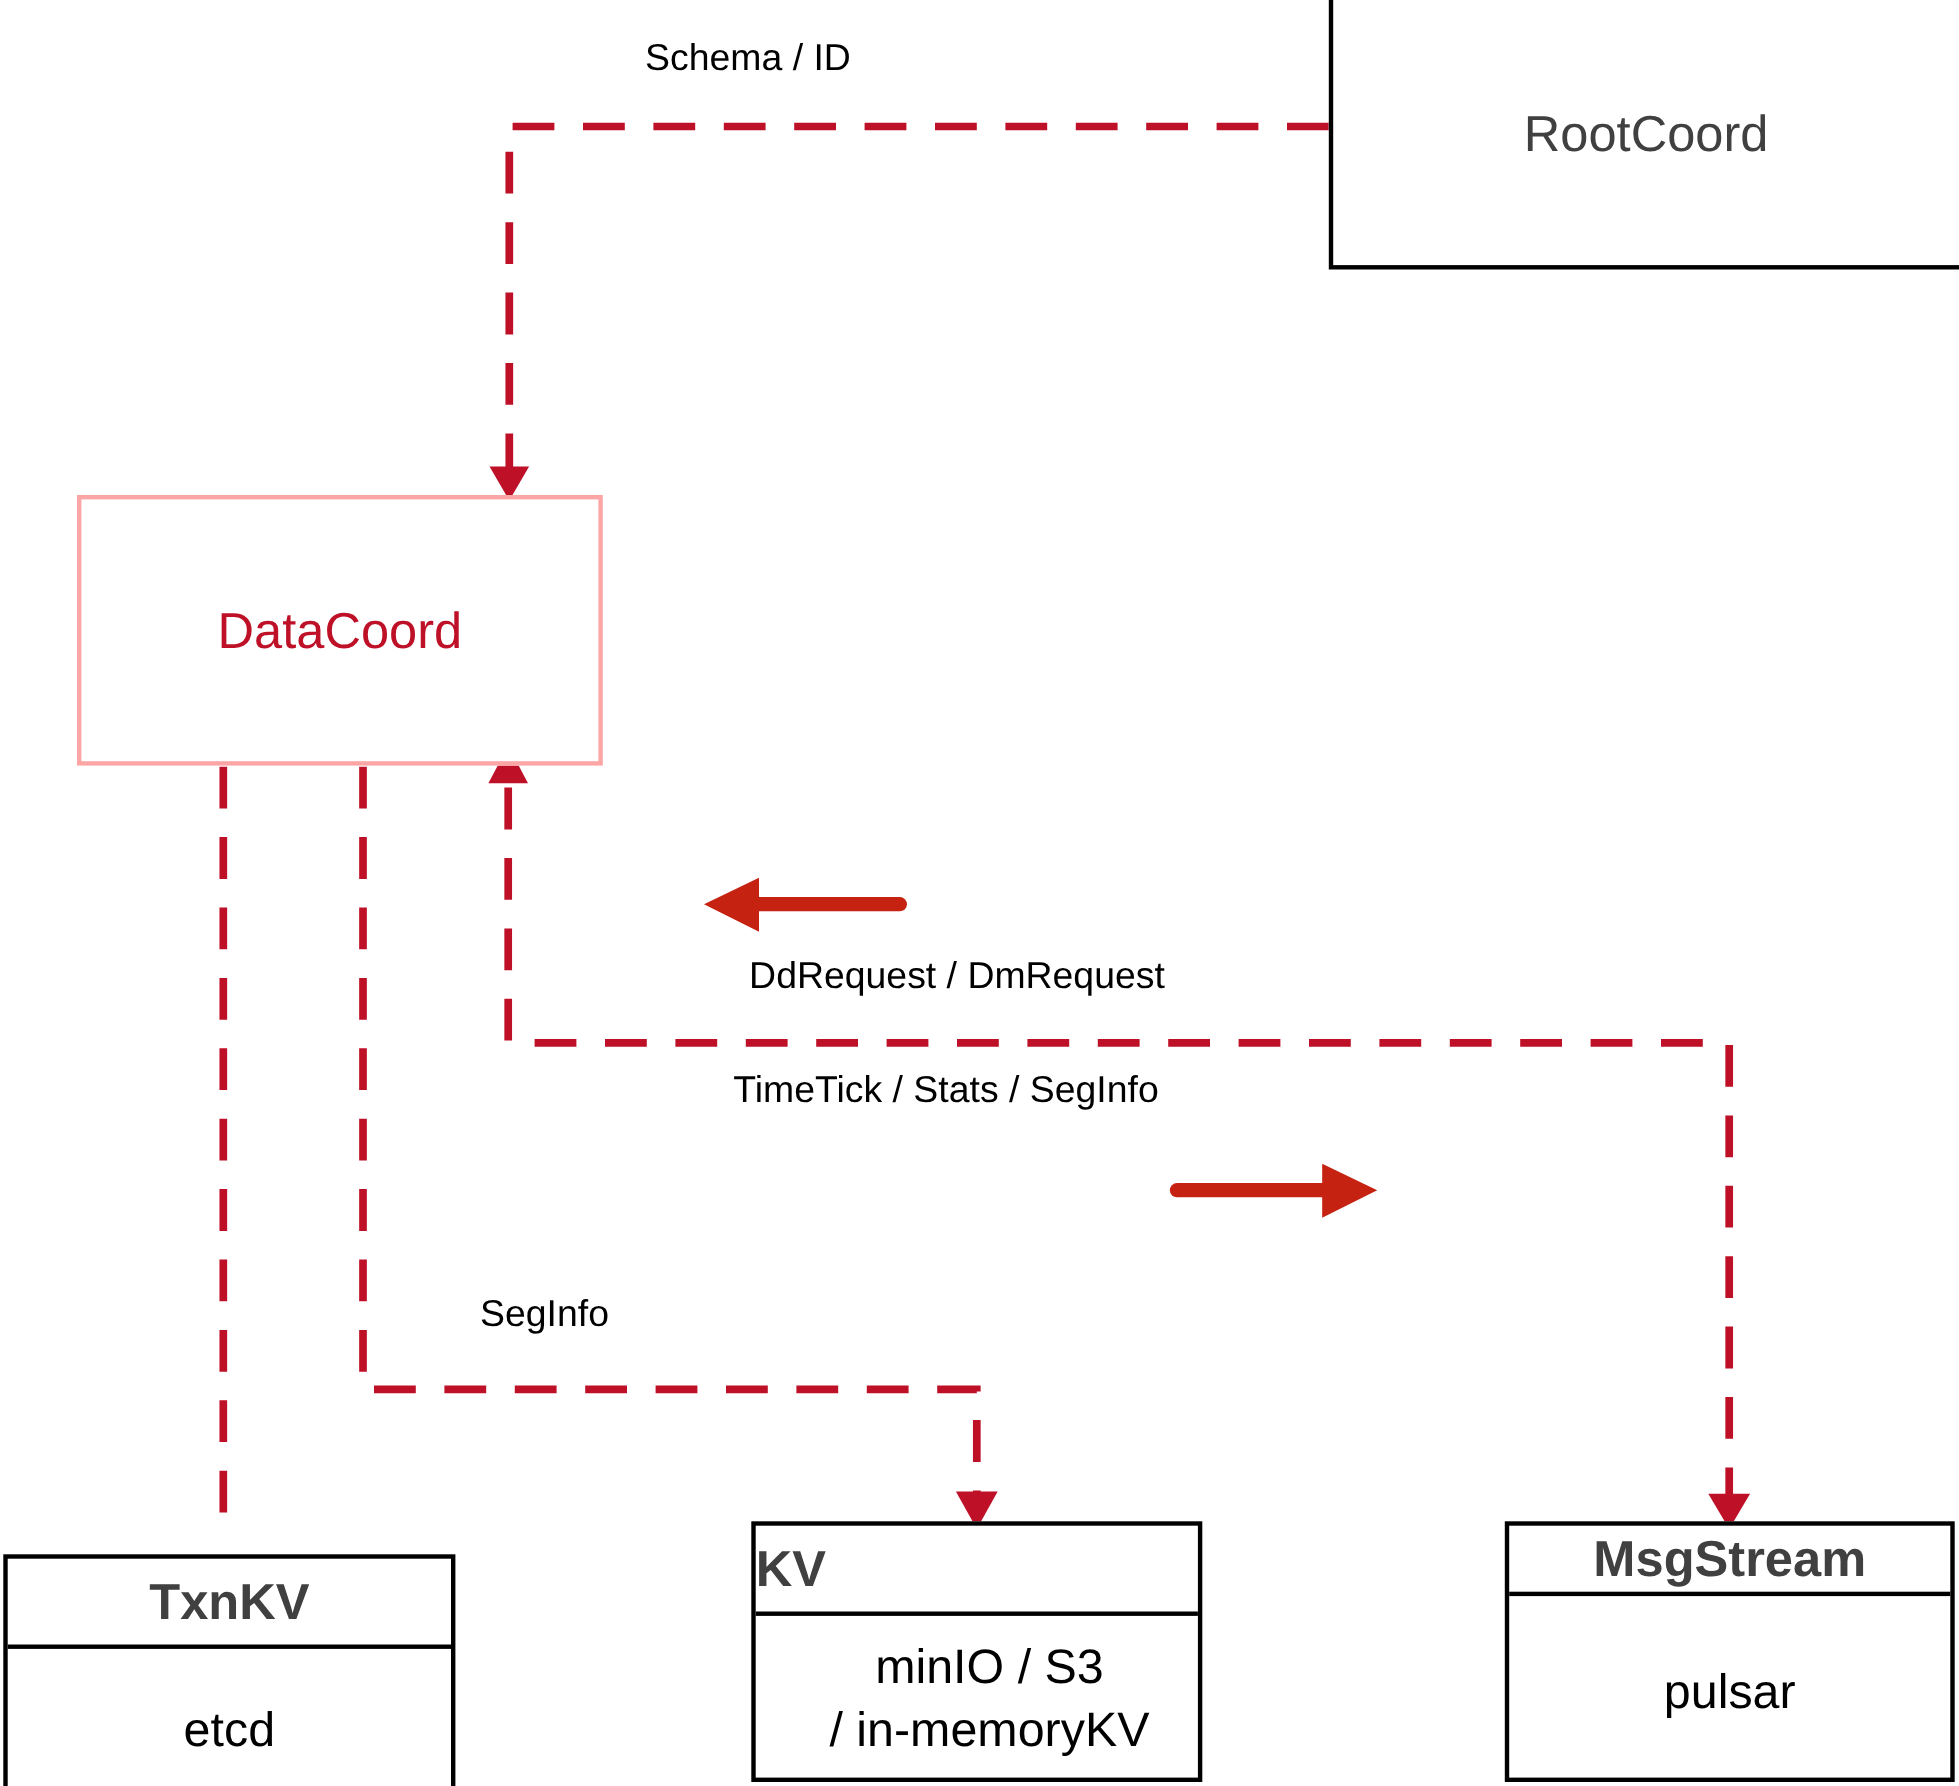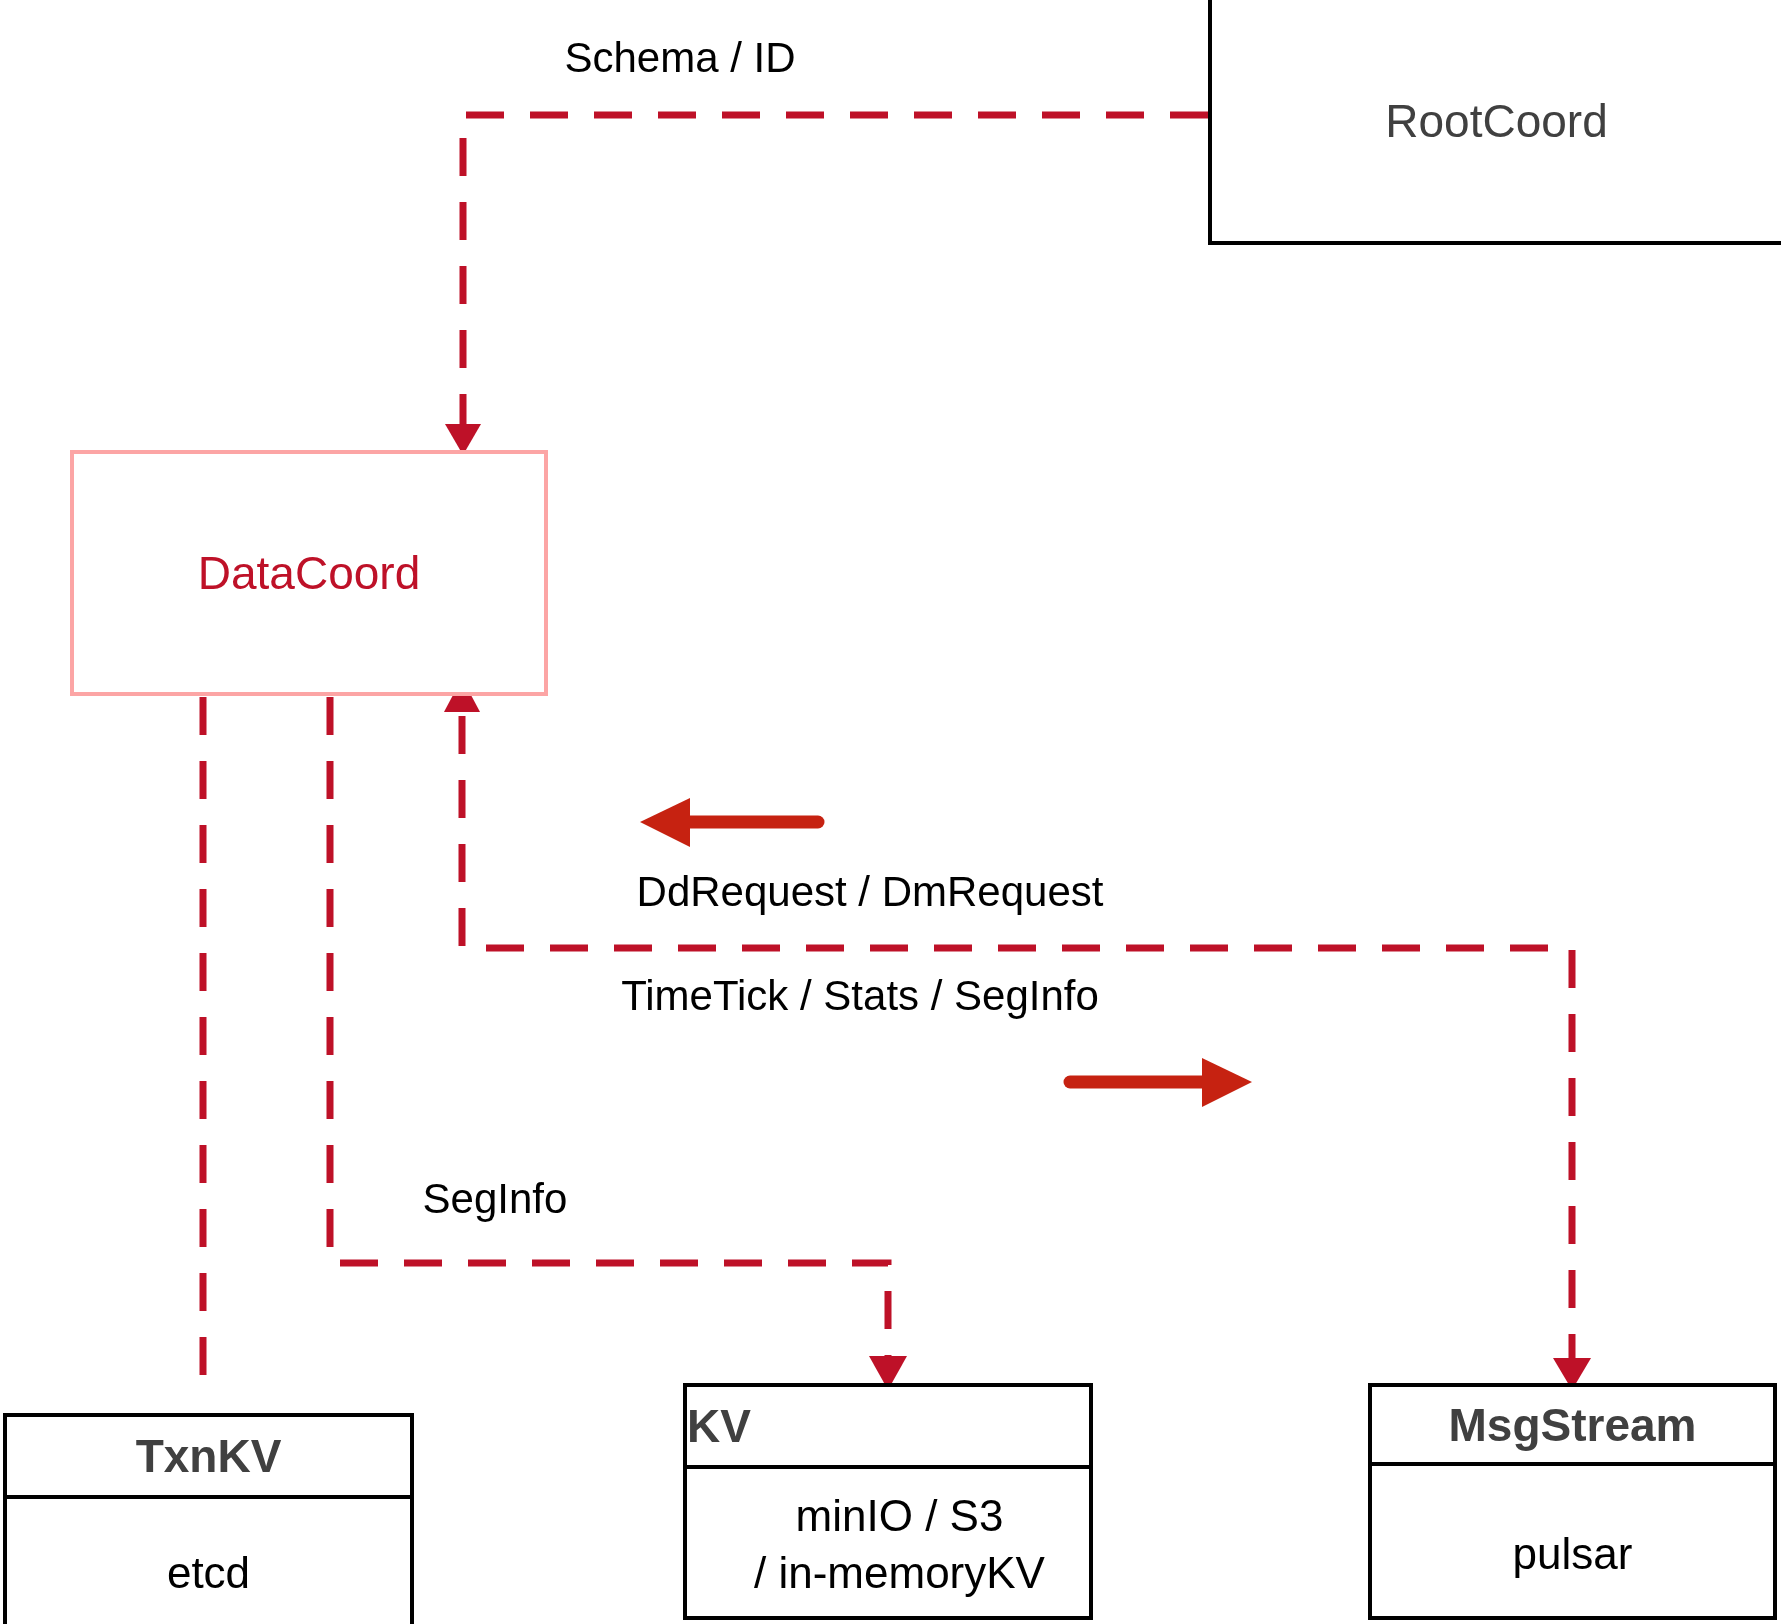--- a/index.html
+++ b/index.html
@@ -54,21 +54,21 @@
   }
   .comp-line {
     font-size: 44px;
     color: #000000;
     text-align: center;
     white-space: nowrap;
     line-height: 1.28;
   }
   .edge-label {
     position: absolute;
-    font-size: 42px;
+    font-size: 34px;
     color: #000000;
     white-space: nowrap;
     text-align: center;
   }
 </style>
 </head>
 <body>
 
 <div id="canvas">
 
@@ -138,21 +138,21 @@
       <div class="node-title bold">KV</div>
     </div>
     <div class="divider"></div>
     <div class="compartment" style="height:151px;padding-left:23px;">
       <div class="comp-line">minIO / S3</div>
       <div class="comp-line">/ in-memoryKV</div>
     </div>
   </div>
 
   <div class="node black" style="left:1368px; top:1383px; width:409px; height:237px;">
-    <div style="height:75px; display:flex; align-items:center; justify-content:center;">
+    <div style="height:60px; display:flex; align-items:center; justify-content:center;">
       <div class="node-title bold">MsgStream</div>
     </div>
     <div class="divider"></div>
     <div class="compartment" style="height:176px;">
       <div class="comp-line">pulsar</div>
     </div>
   </div>
 
   <div class="edge-label" style="left:420px; top:34px; width:520px;">Schema / ID</div>
 

